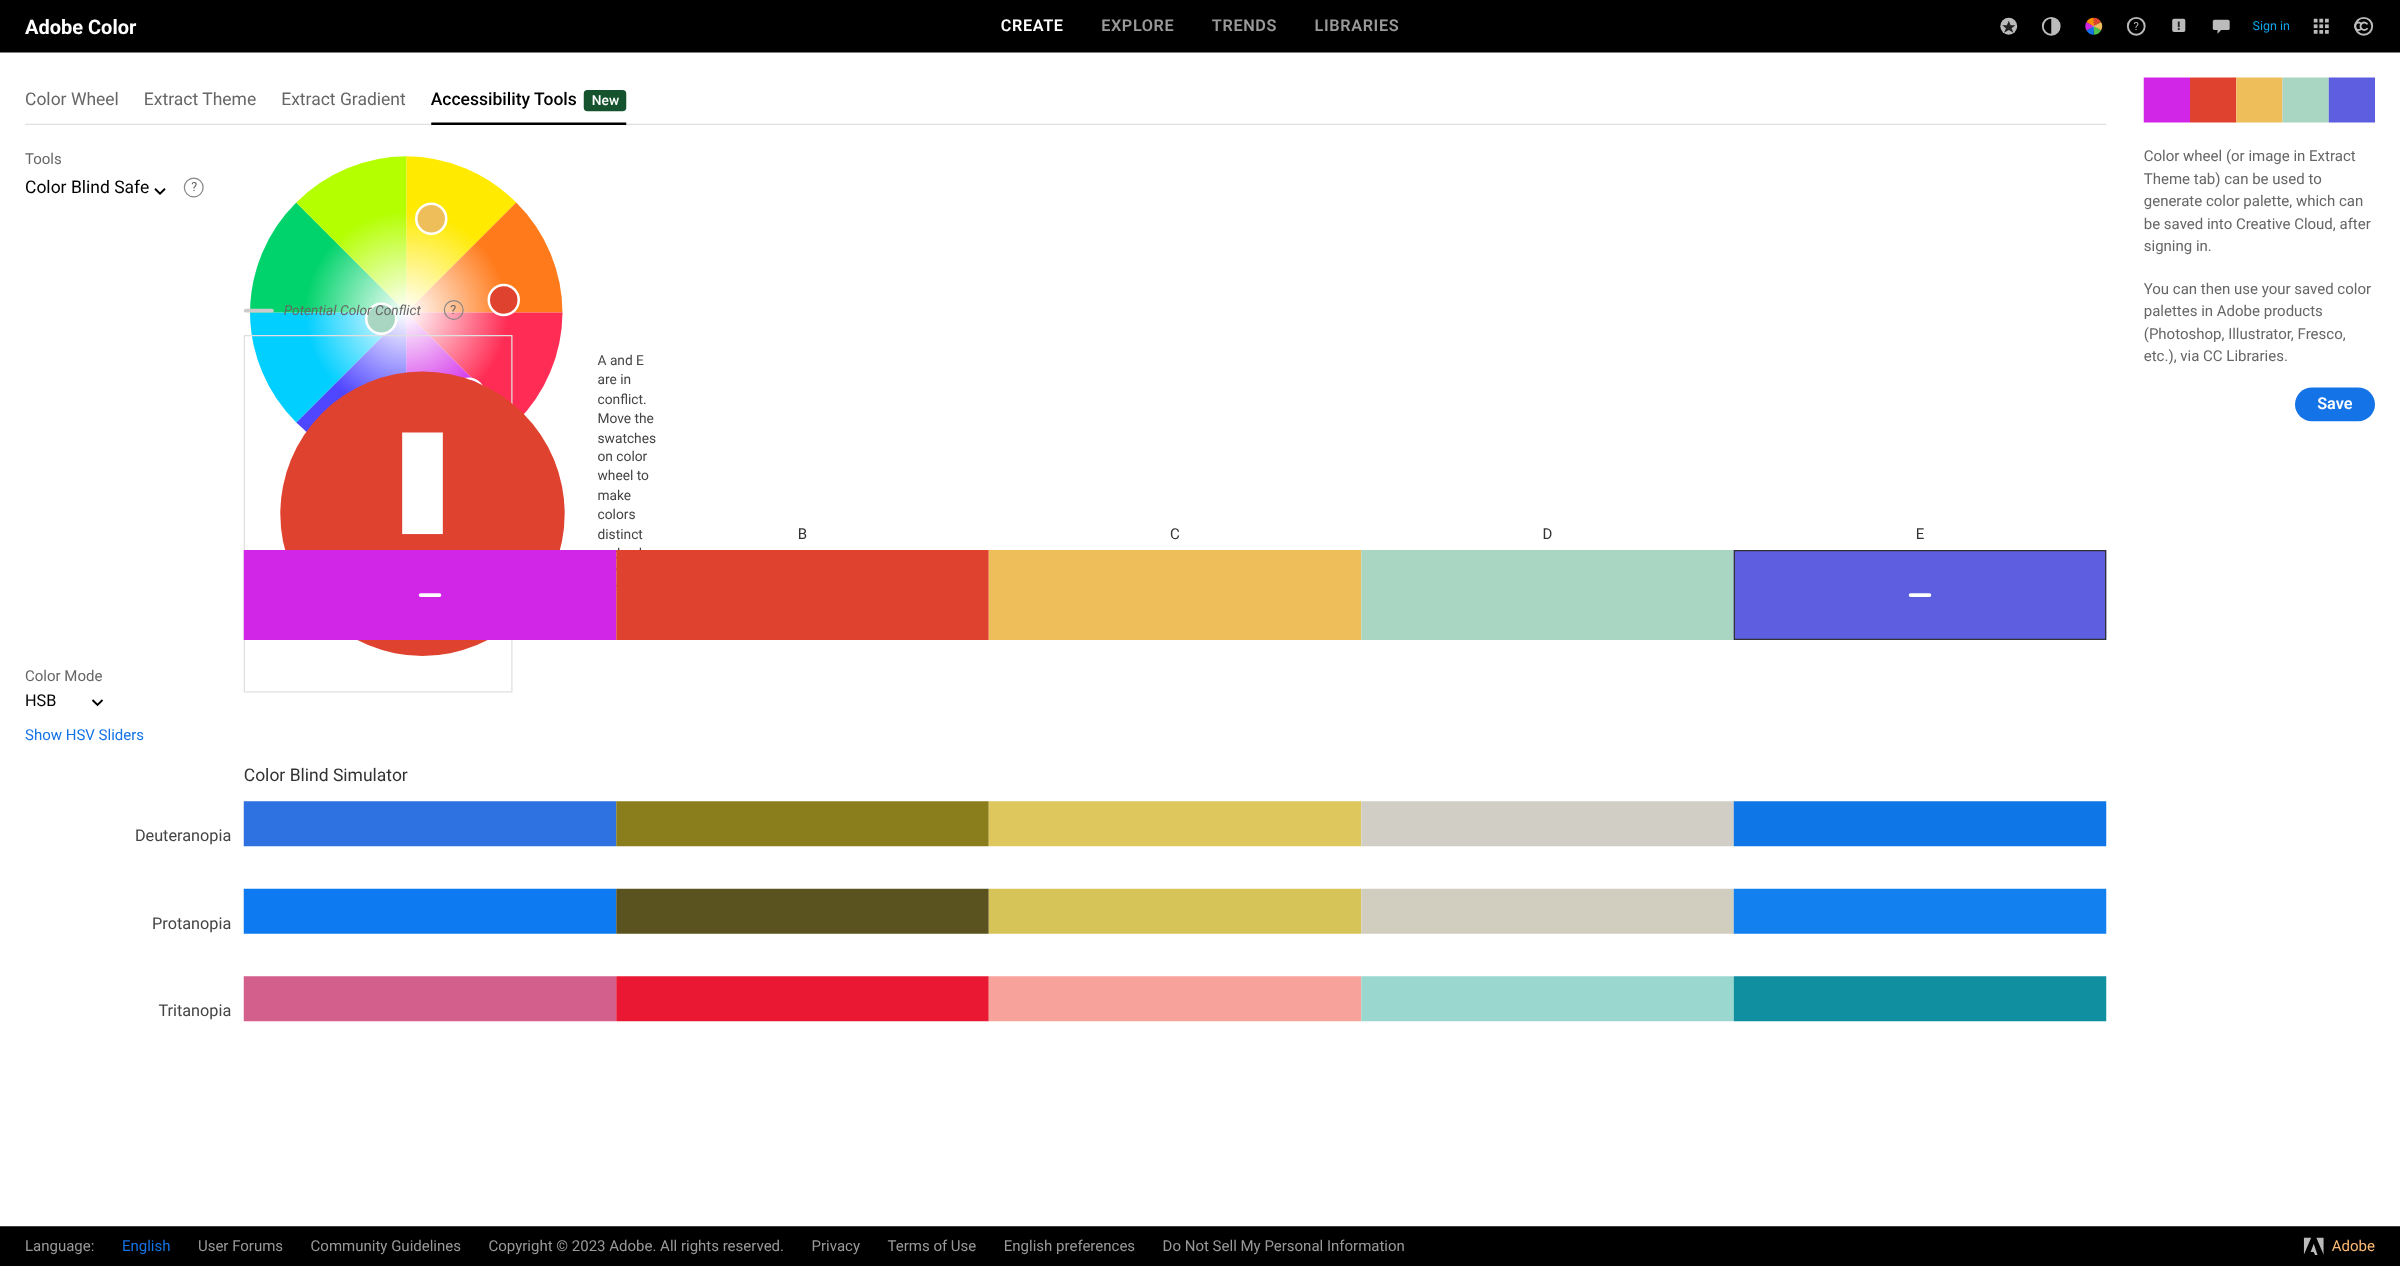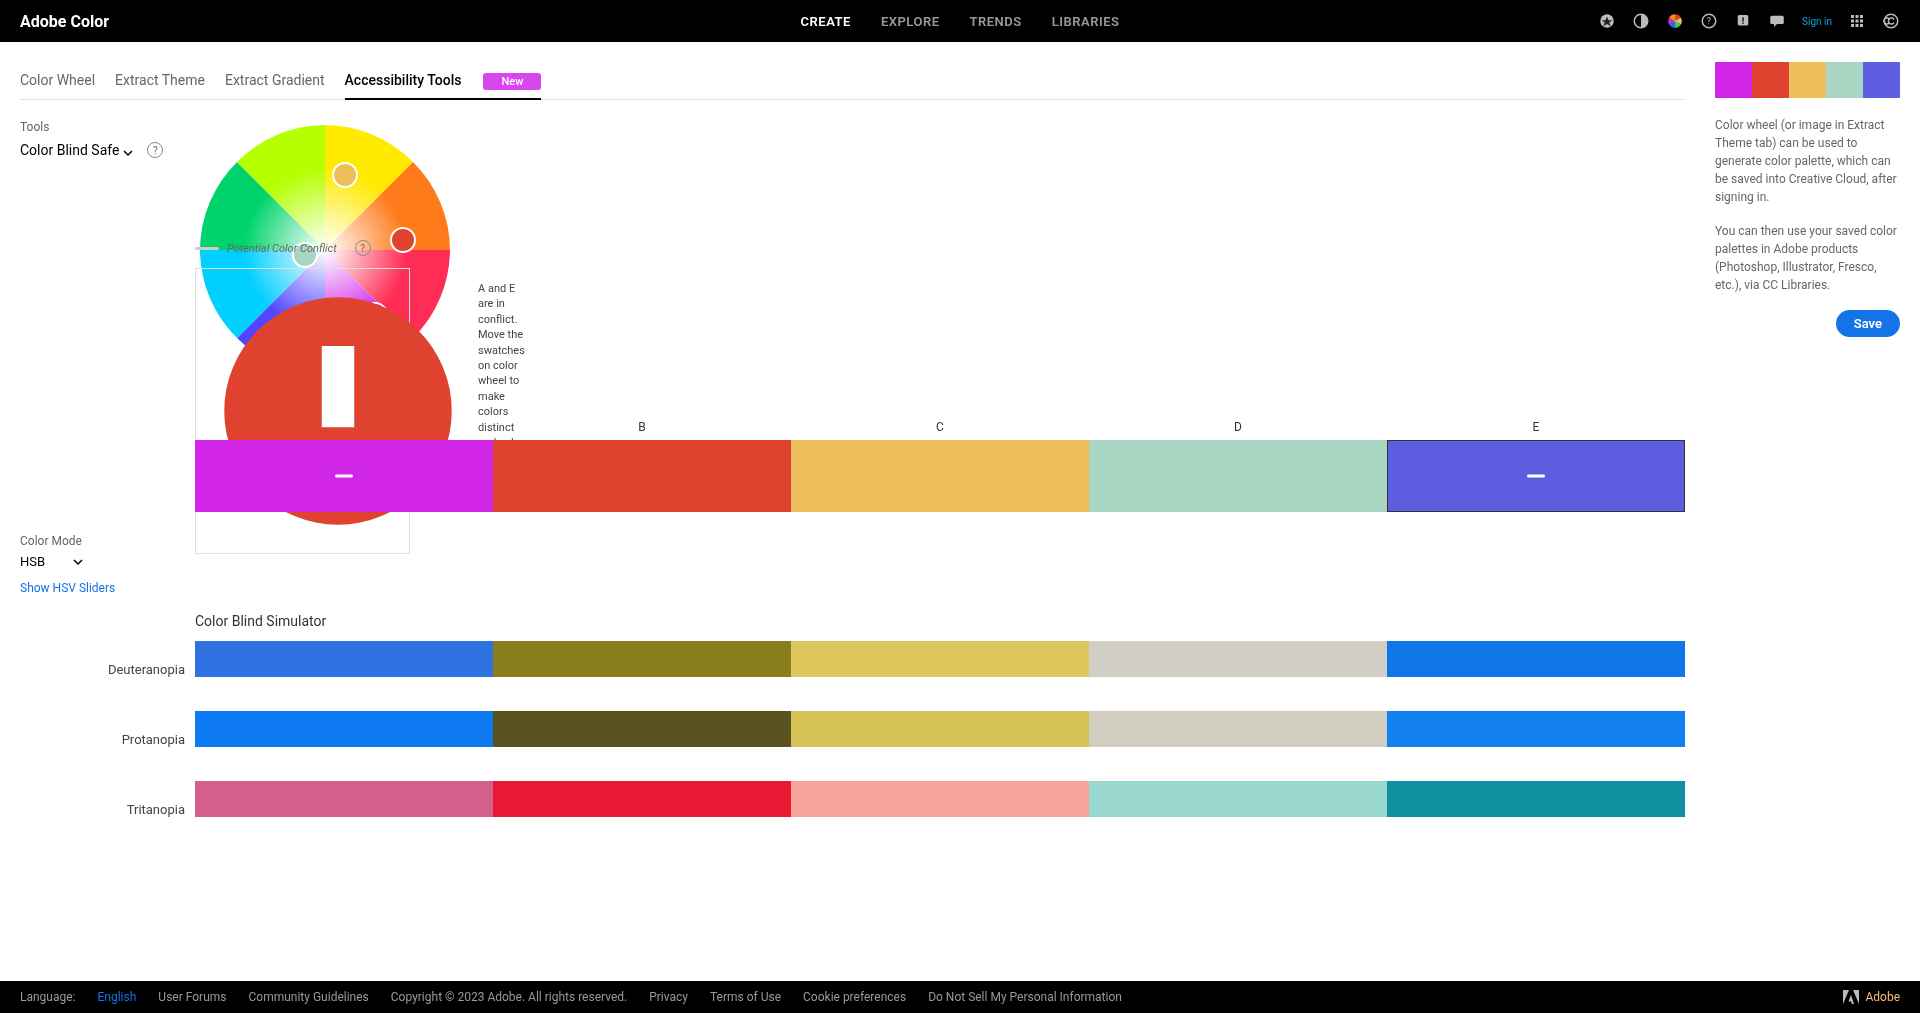--- a/index.html
+++ b/index.html
@@ -10,21 +10,21 @@
 .topnav a{color:#999;font-size:13px;font-weight:600;letter-spacing:.5px;text-decoration:none;cursor:pointer}
 .topnav a.active{color:#fff}
 .topright{display:flex;align-items:center;gap:16px}
 .topright .ico{width:18px;height:18px;display:flex;align-items:center;justify-content:center;color:#bbb;cursor:pointer}
 .signin{font-size:10px;color:#0ea5e9;cursor:pointer}
 .content{flex:1;display:flex;padding:20px 20px 0 20px;gap:30px}
 .main{flex:1;min-width:0}
 .subtabs{display:flex;gap:20px;border-bottom:1px solid #e0e0e0;padding-bottom:0;align-items:center}
 .subtabs a{font-size:14px;color:#666;padding:10px 0;cursor:pointer;border-bottom:2px solid transparent;margin-bottom:-1px}
 .subtabs a.active{color:#000;border-bottom-color:#000;font-weight:500}
-.badge-new{background:#d946ef;color:#fff;font-size:11px;padding:2px 18px;border-radius:3px;margin-left:22px}
+.badge-new{background:#14532d;color:#fff;font-size:11px;padding:2px 6px;border-radius:3px;margin-left:6px}
 .tools-row{margin-top:20px;display:flex;align-items:flex-start}
 .tools-left{width:175px;flex:none}
 .tools-label{font-size:12px;color:#666;margin-bottom:8px}
 .tool-dd{display:flex;align-items:flex-end;gap:4px;font-size:14px;color:#000;cursor:pointer}
 .tool-dd svg{width:10px;height:10px}
 .help-ico{width:16px;height:16px;border:1px solid #888;border-radius:50%;display:inline-flex;align-items:center;justify-content:center;font-size:10px;color:#666;margin-left:10px}
 .wheel-area{flex:1;display:flex;justify-content:flex-start;position:relative;height:280px}
 .wheel-area svg{width:260px;height:260px}
 .legend-block{position:absolute;left:0;top:120px;width:215px}
 .legend-row{display:flex;align-items:center;gap:8px;margin-bottom:12px}
@@ -294,21 +294,21 @@
 
 <div class="footer">
   <div class="footer-left">
     <span>Language:</span>
     <span class="lang">English</span>
     <span>User Forums</span>
     <span>Community Guidelines</span>
     <span>Copyright © 2023 Adobe. All rights reserved.</span>
     <span>Privacy</span>
     <span>Terms of Use</span>
-    <span>Cookie preferences</span>
+    <span>English preferences</span>
     <span>Do Not Sell My Personal Information</span>
   </div>
   <div class="footer-right">
     <svg width="16" height="14" viewBox="0 0 16 14">
         <path d="M0 0 L6 0 L0 14 Z M10 0 L16 0 L16 14 Z M8 5 L11 14 L9 14 L8 11.5 L5.5 11.5 Z" fill="#bbb"></path>
       </svg>
     <span>Adobe</span>
   </div>
 </div>
 

